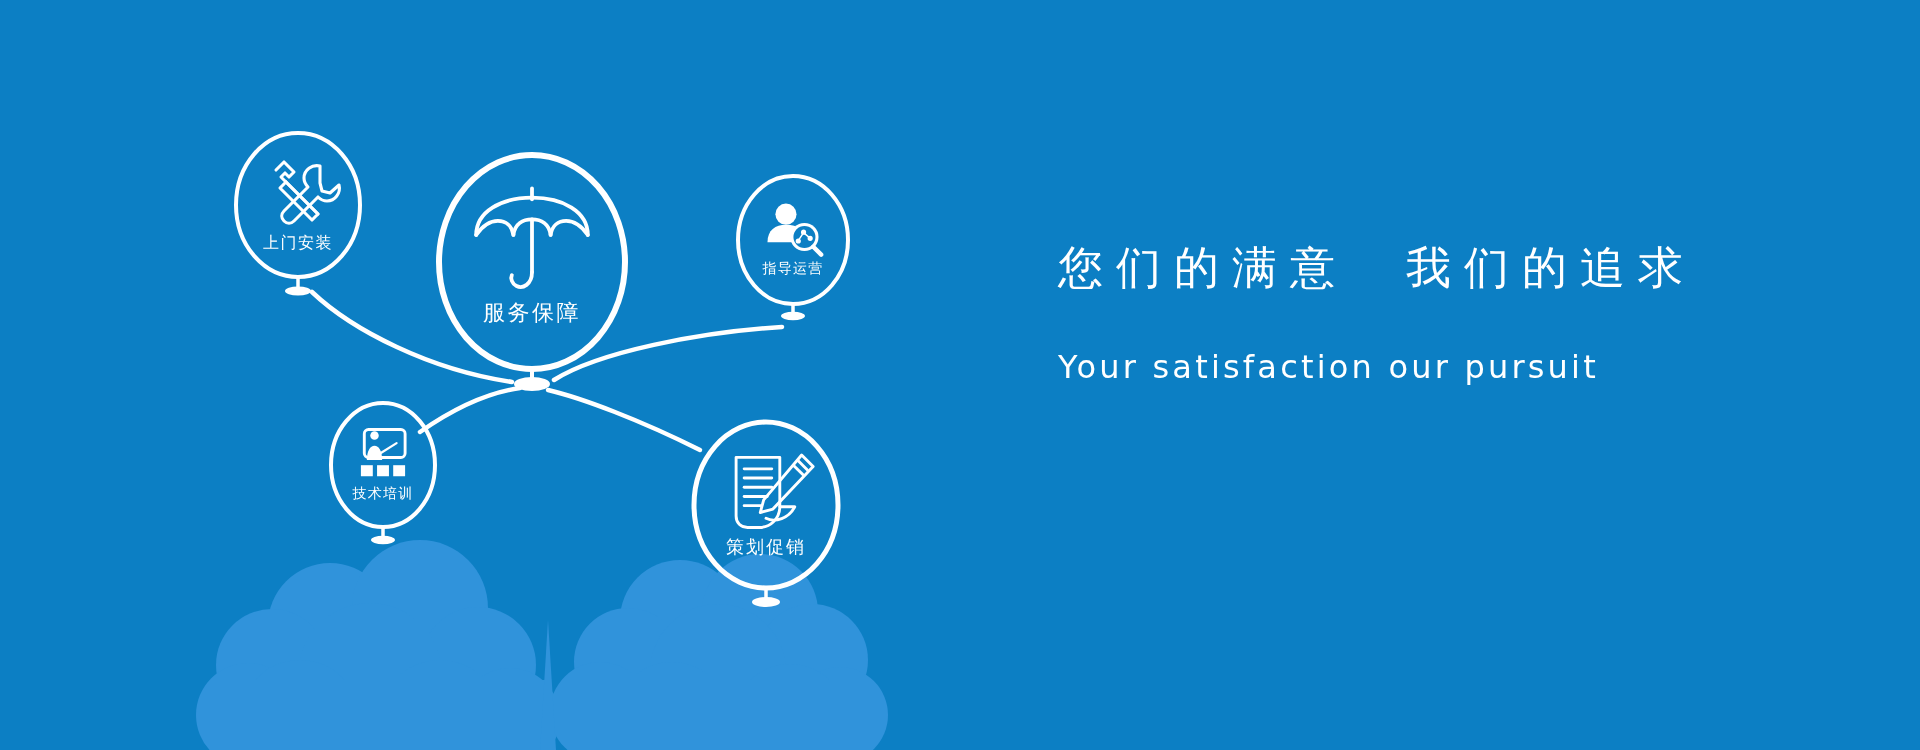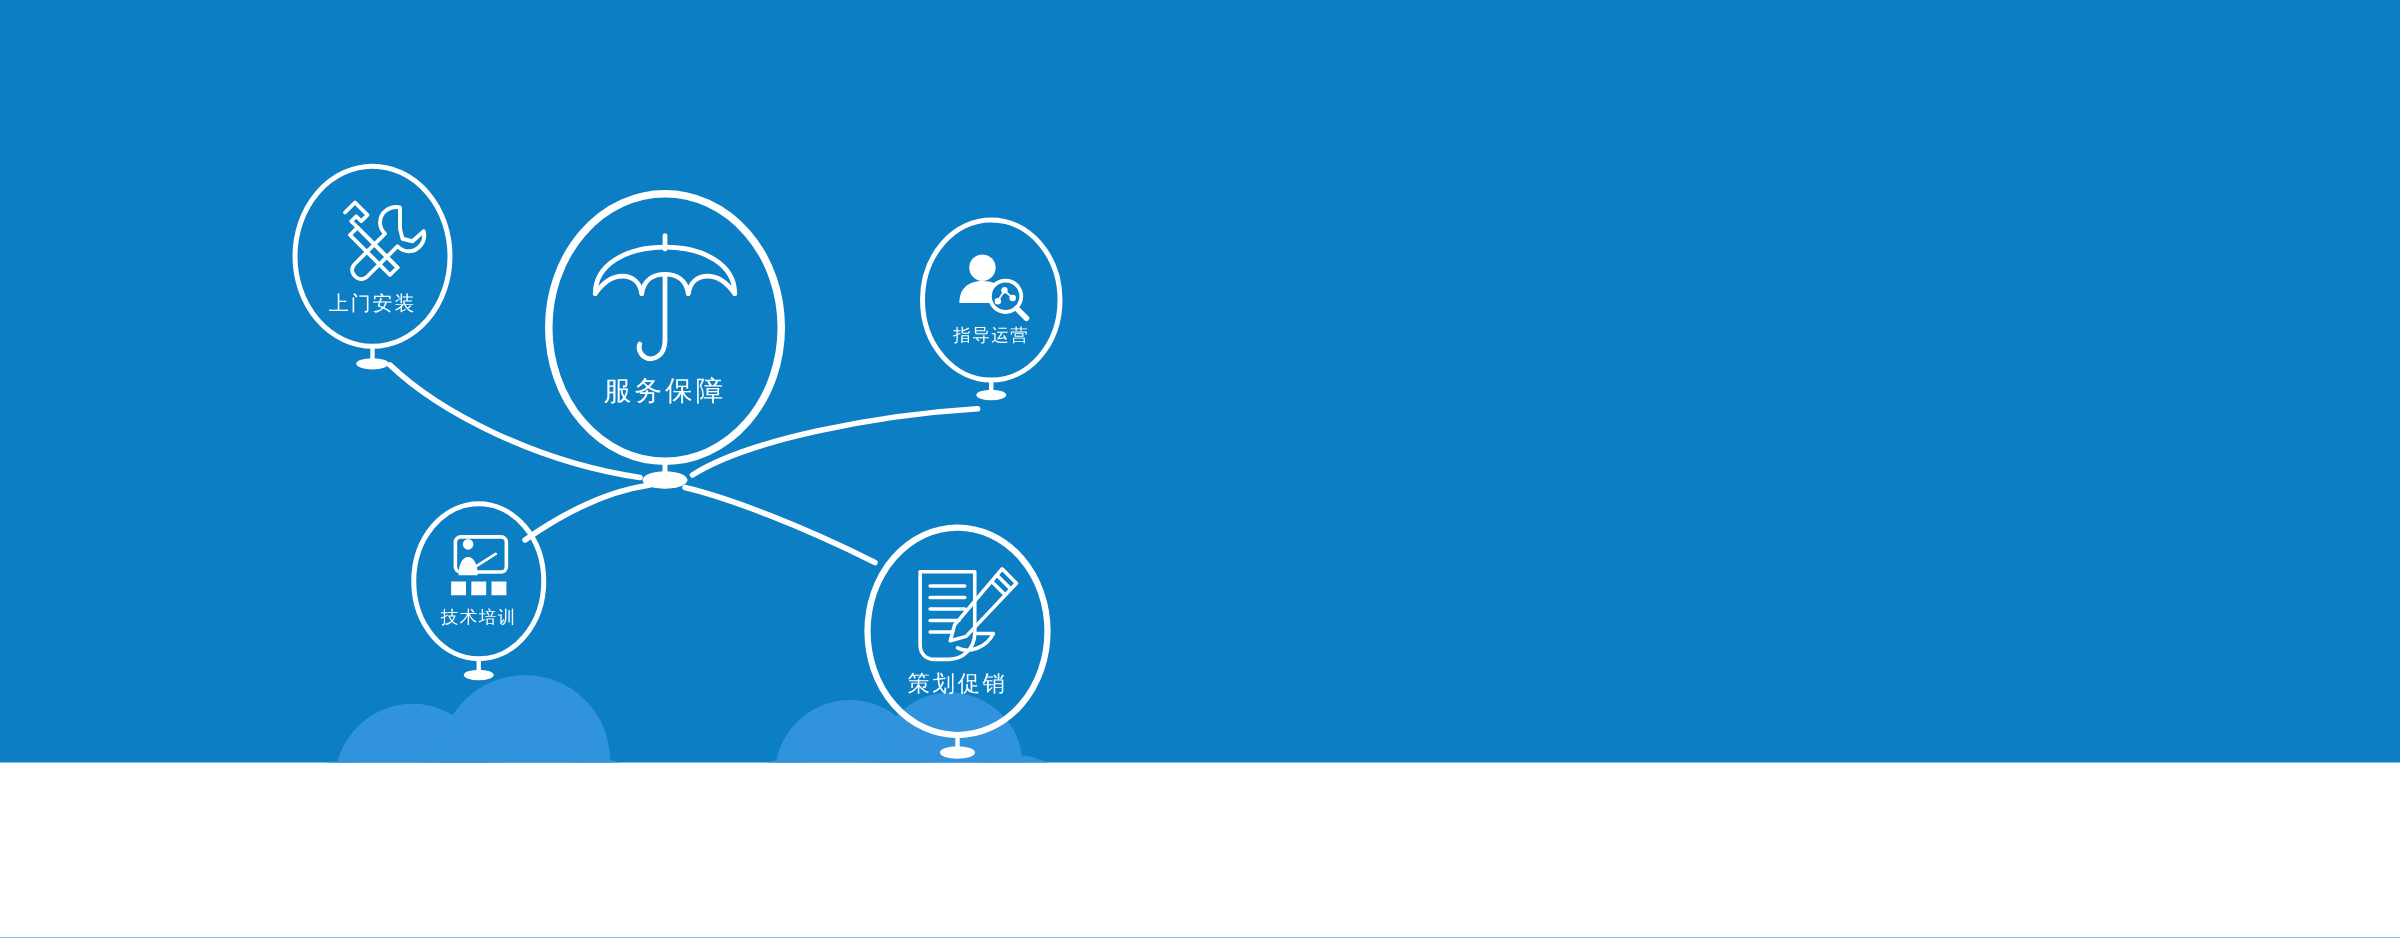--- a/index.html
+++ b/index.html
@@ -4,21 +4,21 @@
 <title>Service Banner</title>
 <style>
   * { margin:0; padding:0; box-sizing:border-box; }
   html, body {
     width:1920px; height:750px;
     overflow:hidden;
     font-family:"DejaVu Sans","Liberation Sans",sans-serif;
   }
   #banner {
     position:relative;
-    width:1920px; height:610px;
+    width:1920px; height:750px;
     background:#0C7FC4;
     overflow:hidden;
   }
   #art {
     position:absolute;
     left:0; top:0;
     width:1920px; height:750px;
   }
   .slogan-wrap {
     position:absolute;
@@ -213,14 +213,18 @@
         <path d="M 28 -28 L 36 -20"></path>
         <path d="M 24 -24 L 32 -16"></path>
 
         <path d="M 0 22 C 8 26 20 22 25 12 L 12 12"></path>
       </g>
       <text x="766" y="553" text-anchor="middle" fill="#FFFFFF" font-family="DejaVu Sans, Liberation Sans, sans-serif" font-size="18" letter-spacing="2">策划促销</text>
     </g>
 
   </svg>
 
+  <div class="slogan-wrap">
+    <div class="slogan-cn">您们的满意　我们的追求</div>
+    <div class="slogan-en">Your satisfaction our pursuit</div>
+  </div>
 
 </div>
 
 </body></html>

